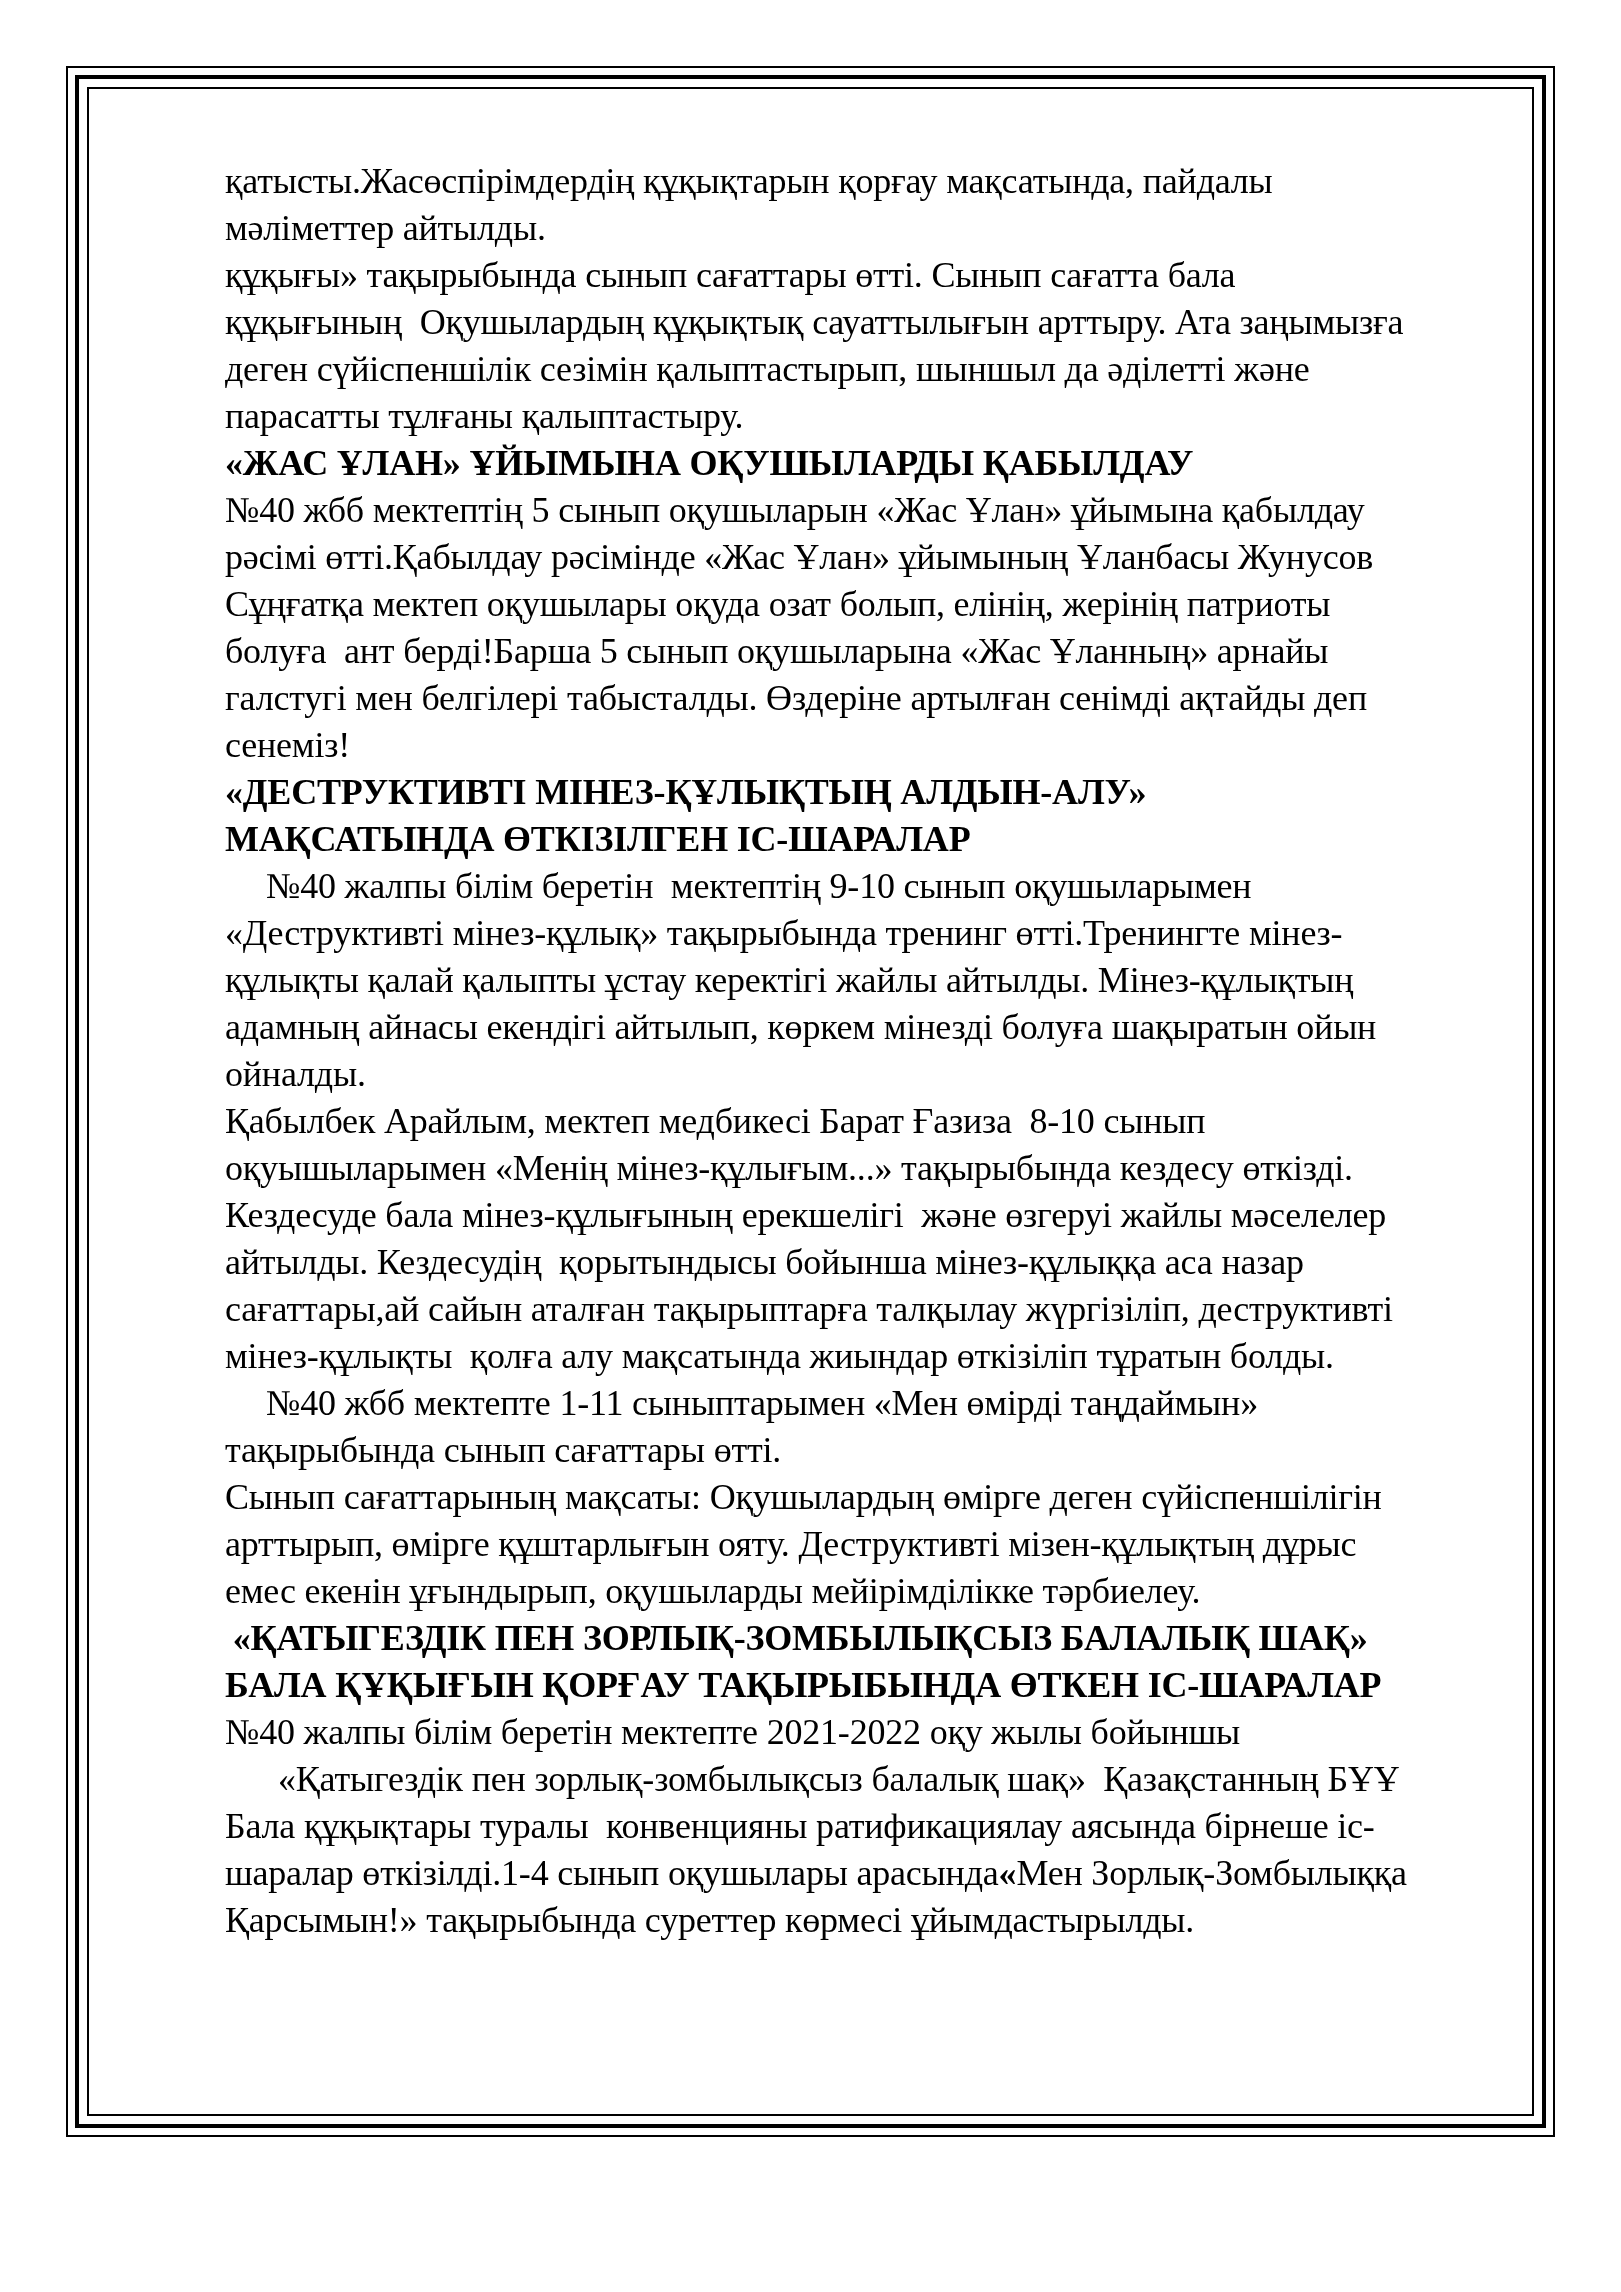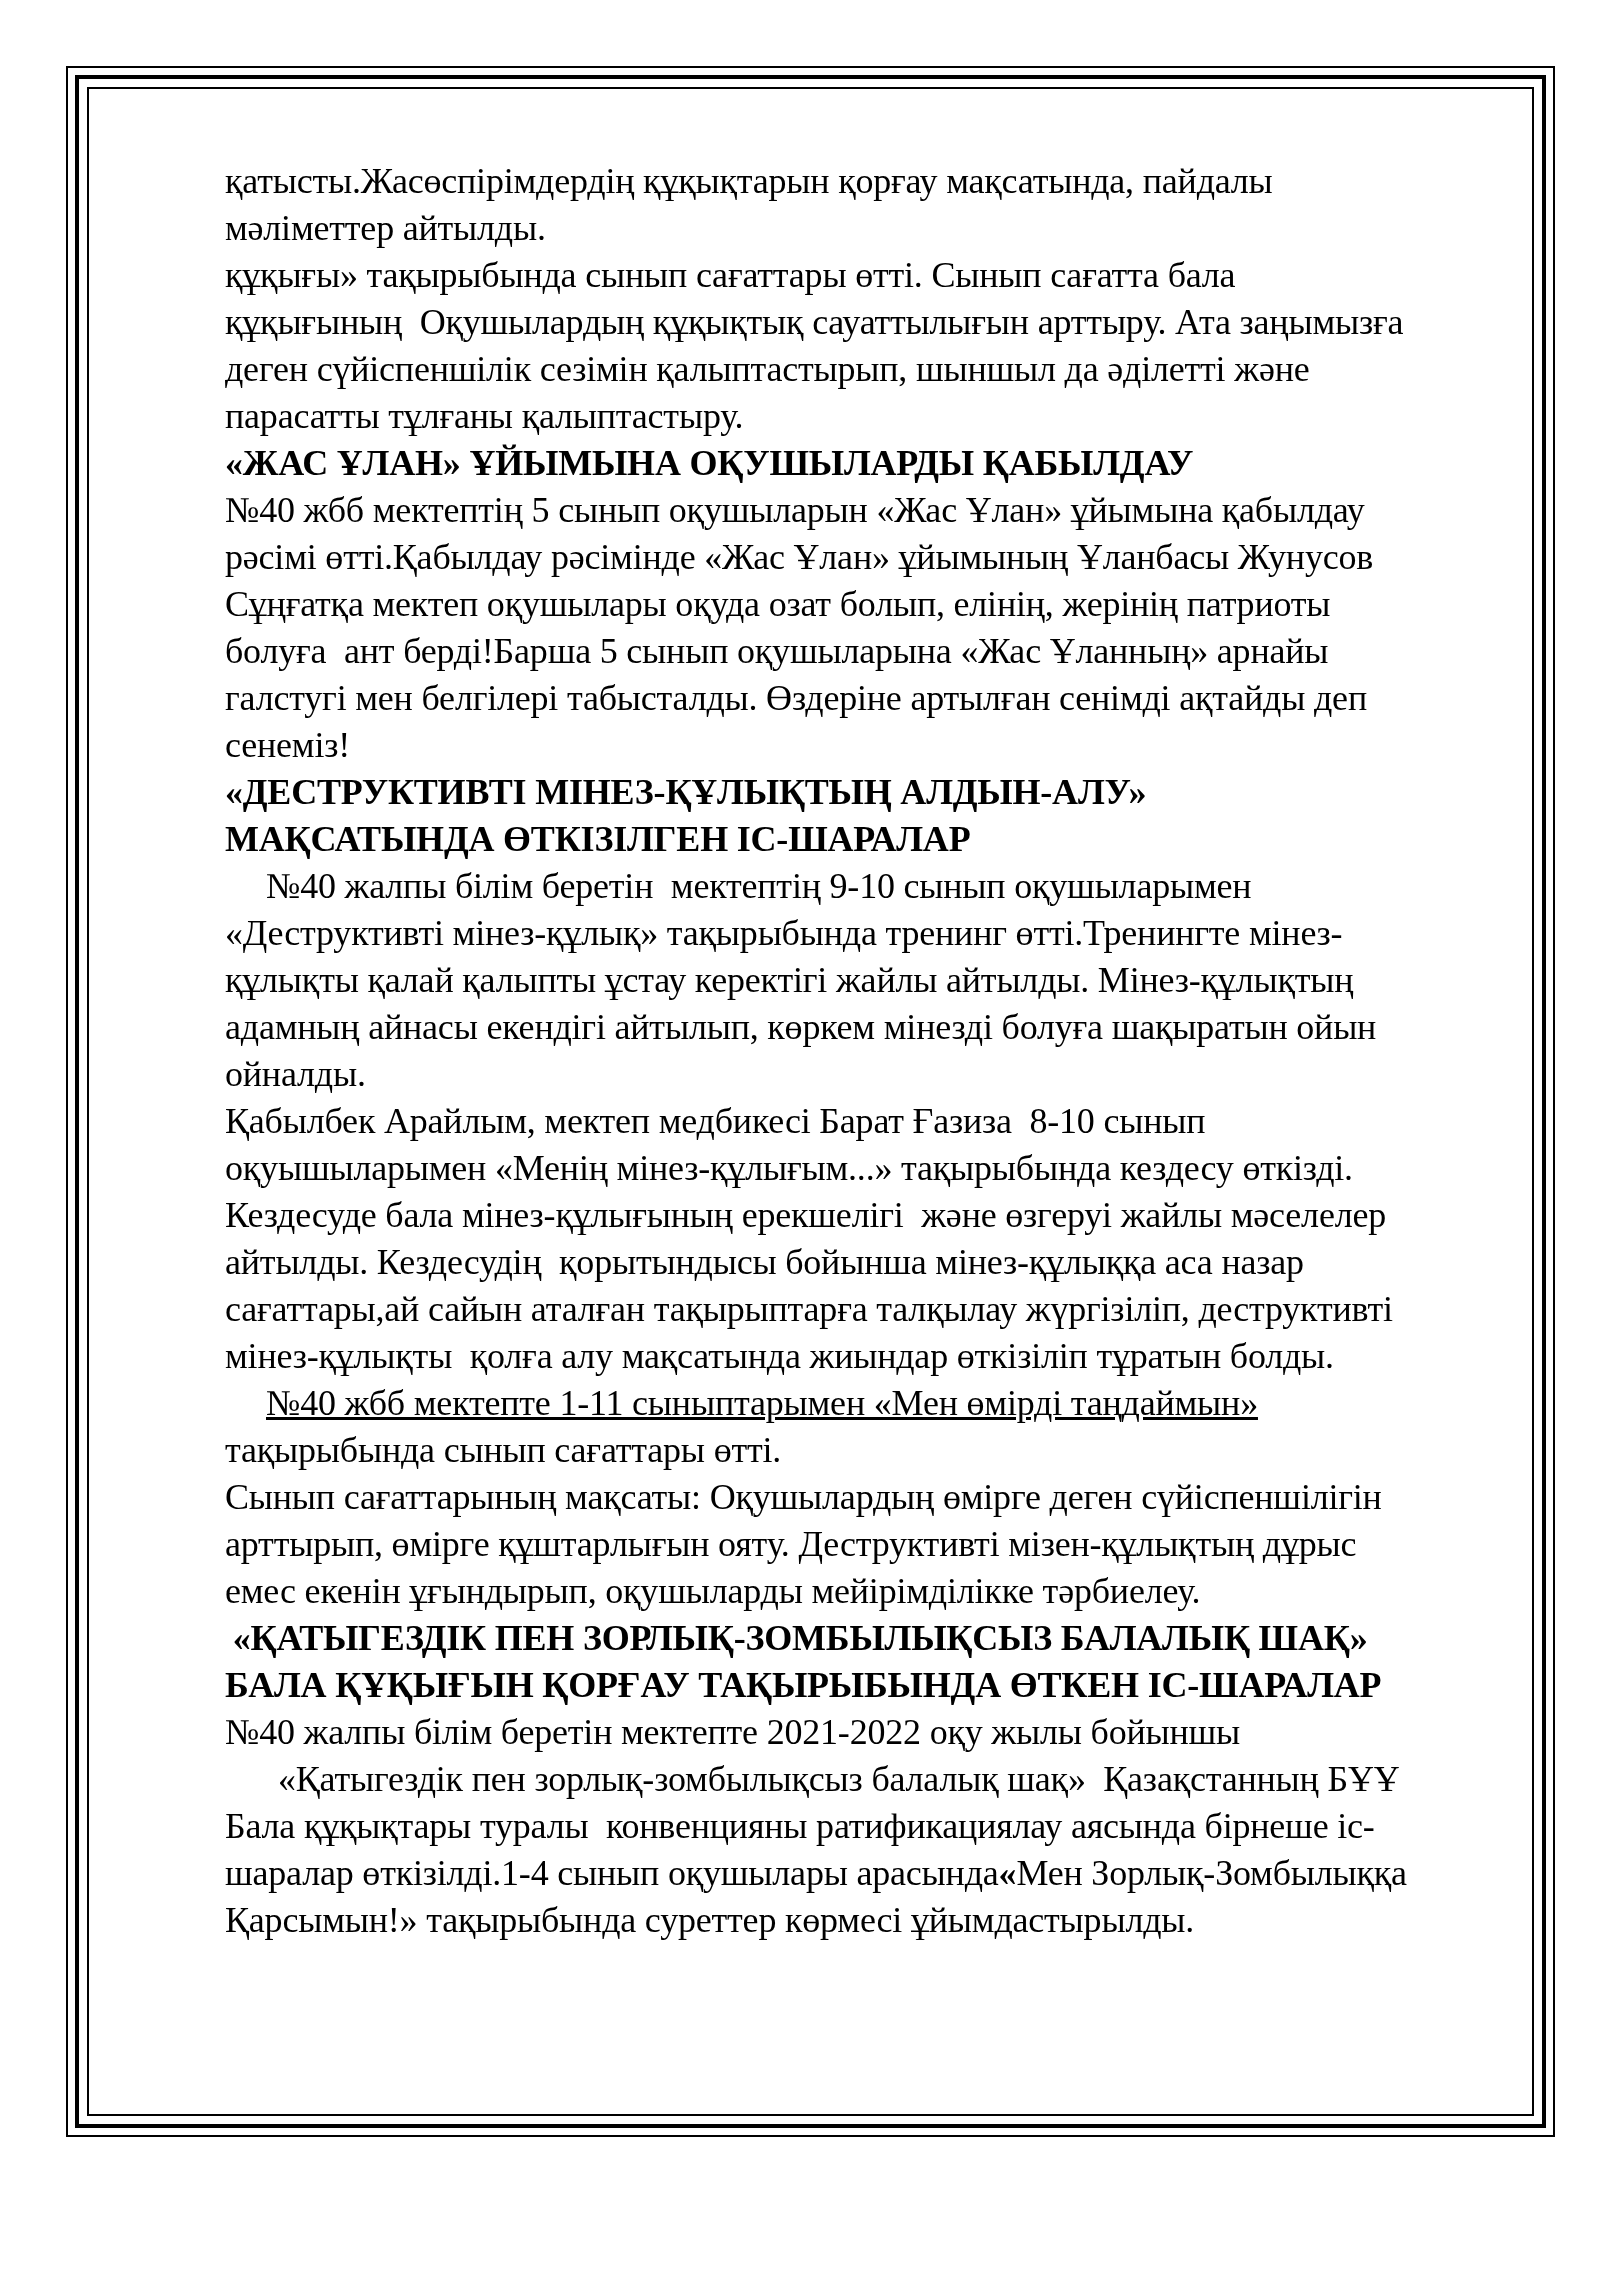--- a/index.html
+++ b/index.html
@@ -77,21 +77,21 @@
       <div class="line">«Деструктивті мінез-құлық» тақырыбында тренинг өтті.Тренингте мінез-</div>
       <div class="line">құлықты қалай қалыпты ұстау керектігі жайлы айтылды. Мінез-құлықтың</div>
       <div class="line">адамның айнасы екендігі айтылып, көркем мінезді болуға шақыратын ойын</div>
       <div class="line">ойналды.</div>
       <div class="line">Қабылбек Арайлым, мектеп медбикесі Барат Ғазиза  8-10 сынып</div>
       <div class="line">оқуышыларымен «Менің мінез-құлығым...» тақырыбында кездесу өткізді.</div>
       <div class="line">Кездесуде бала мінез-құлығының ерекшелігі  және өзгеруі жайлы мәселелер</div>
       <div class="line">айтылды. Кездесудің  қорытындысы бойынша мінез-құлыққа аса назар</div>
       <div class="line">сағаттары,ай сайын аталған тақырыптарға талқылау жүргізіліп, деструктивті</div>
       <div class="line">мінез-құлықты  қолға алу мақсатында жиындар өткізіліп тұратын болды.</div>
-      <div class="line" style="padding-left: 41px; text-decoration: underline;">№40 жбб мектепте 1-11 сыныптарымен «Мен өмірді таңдаймын»</div>
+      <div class="line" style="padding-left: 41px;">№40 жбб мектепте 1-11 сыныптарымен «Мен өмірді таңдаймын»</div>
       <div class="line">тақырыбында сынып сағаттары өтті.</div>
       <div class="line">Сынып сағаттарының мақсаты: Оқушылардың өмірге деген сүйіспеншілігін</div>
       <div class="line">арттырып, өмірге құштарлығын ояту. Деструктивті мізен-құлықтың дұрыс</div>
       <div class="line">емес екенін ұғындырып, оқушыларды мейірімділікке тәрбиелеу.</div>
       <div class="line bold" style="padding-left: 7.8px;">«ҚАТЫГЕЗДІК ПЕН ЗОРЛЫҚ-ЗОМБЫЛЫҚСЫЗ БАЛАЛЫҚ ШАҚ»</div>
       <div class="line bold">БАЛА ҚҰҚЫҒЫН ҚОРҒАУ ТАҚЫРЫБЫНДА ӨТКЕН ІС-ШАРАЛАР</div>
       <div class="line">№40 жалпы білім беретін мектепте 2021-2022 оқу жылы бойыншы</div>
       <div class="line" style="padding-left: 53px;">«Қатыгездік пен зорлық-зомбылықсыз балалық шақ»  Қазақстанның БҰҰ</div>
       <div class="line">Бала құқықтары туралы  конвенцияны ратификациялау аясында бірнеше іс-</div>
       <div class="line"><span>шаралар өткізілді.1-4 сынып оқушылары арасында</span><span class="bold">«</span><span>Мен Зорлық-Зомбылыққа</span></div>

